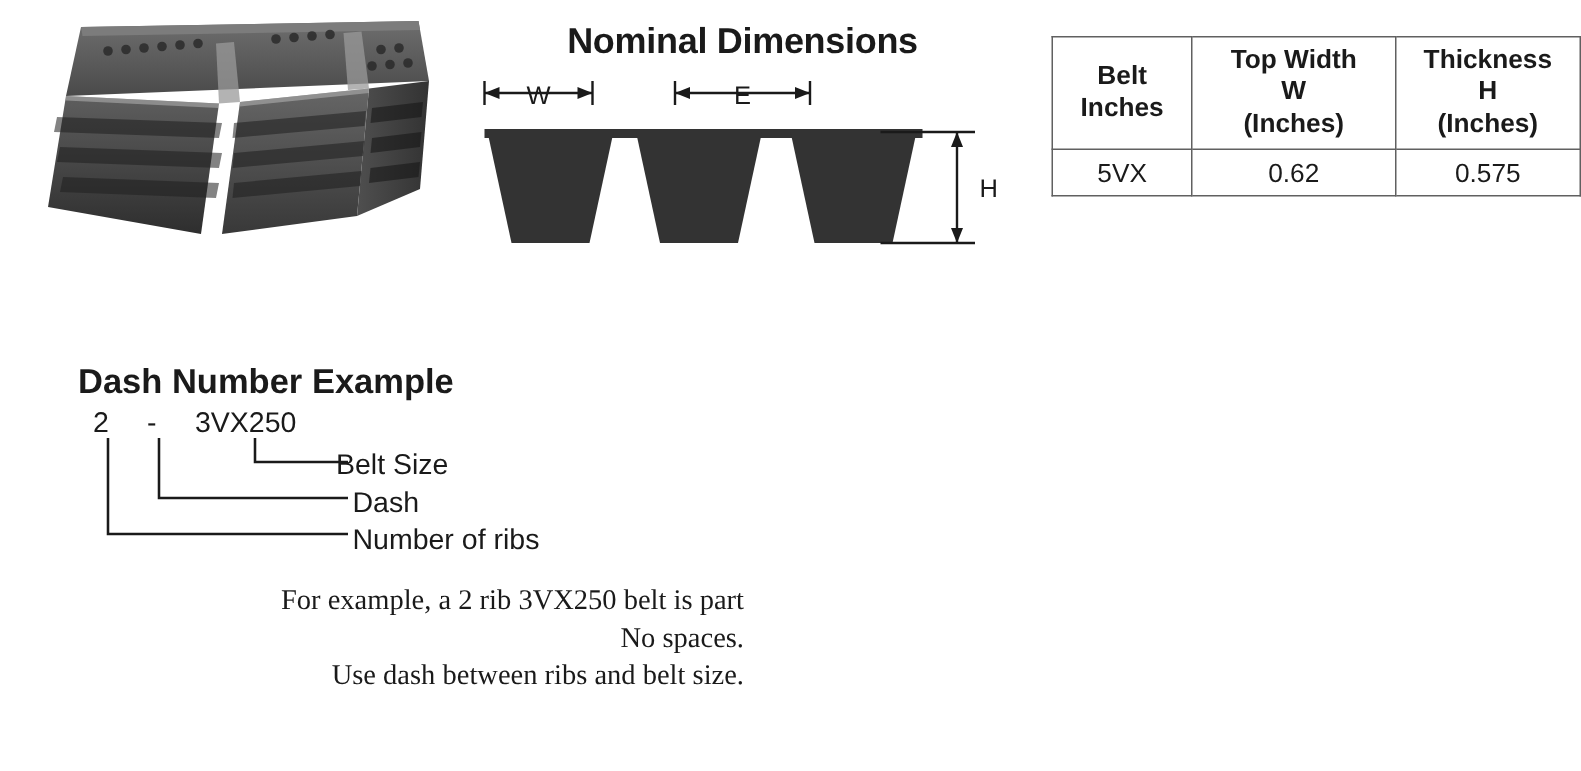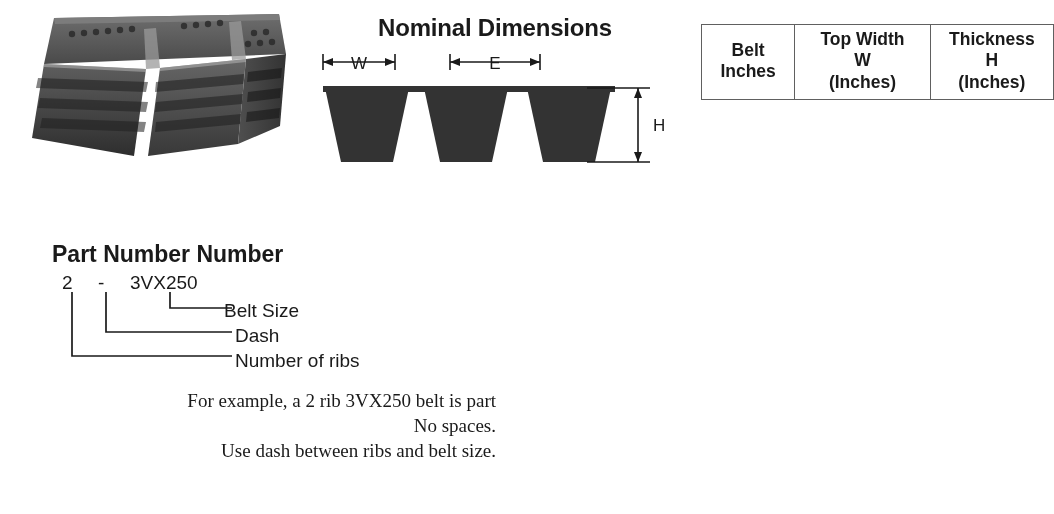--- a/index.html
+++ b/index.html
@@ -241,24 +241,29 @@
         <div>(Inches)</div>
       </th>
       <th class="col-h">
         <div>Thickness</div>
         <div>H</div>
         <div>(Inches)</div>
       </th>
     </tr>
   </thead>
   <tbody>
+    <tr>
+      <td>5VX</td>
+      <td>0.62</td>
+      <td>0.575</td>
+    </tr>
   </tbody>
 </table>
 
-<div class="abs" id="part-title">Part Number Number</div>
+<div class="abs" id="part-title">Dash Number Example</div>
 
 <div class="abs" id="pn-parts">
   <span class="abs" id="pn-ribs">2</span>
   <span class="abs" id="pn-dash">-</span>
   <span class="abs" id="pn-size">3VX250</span>
 </div>
 
 <div class="abs" id="leader-svg">
   <svg width="260" height="86" viewBox="0 0 260 86" xmlns="http://www.w3.org/2000/svg">
     <g stroke="#1a1a1a" stroke-width="1.7" fill="none">

